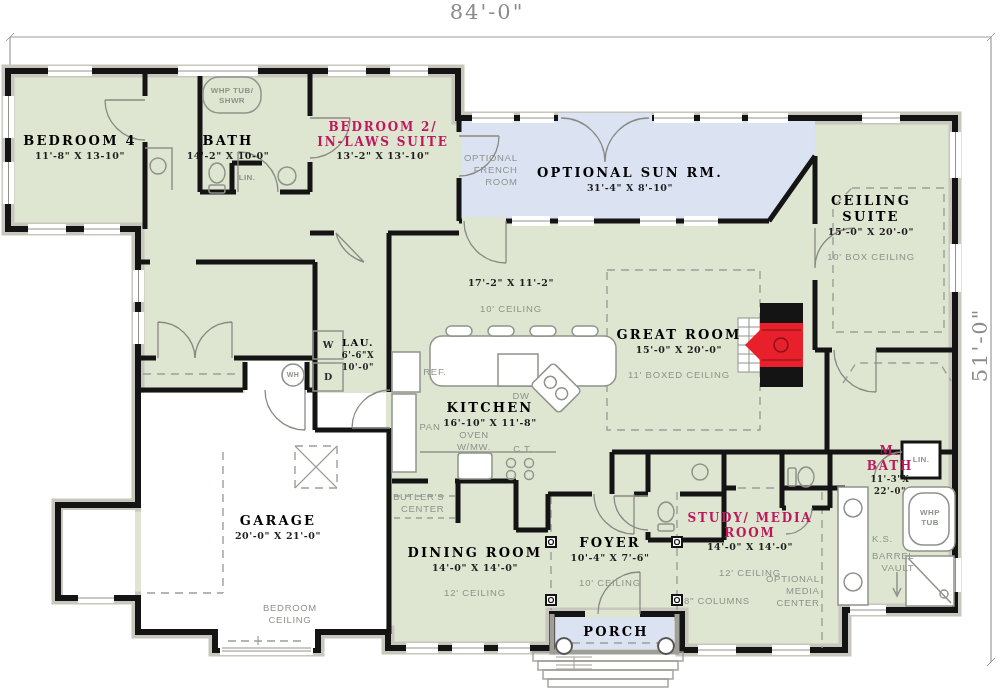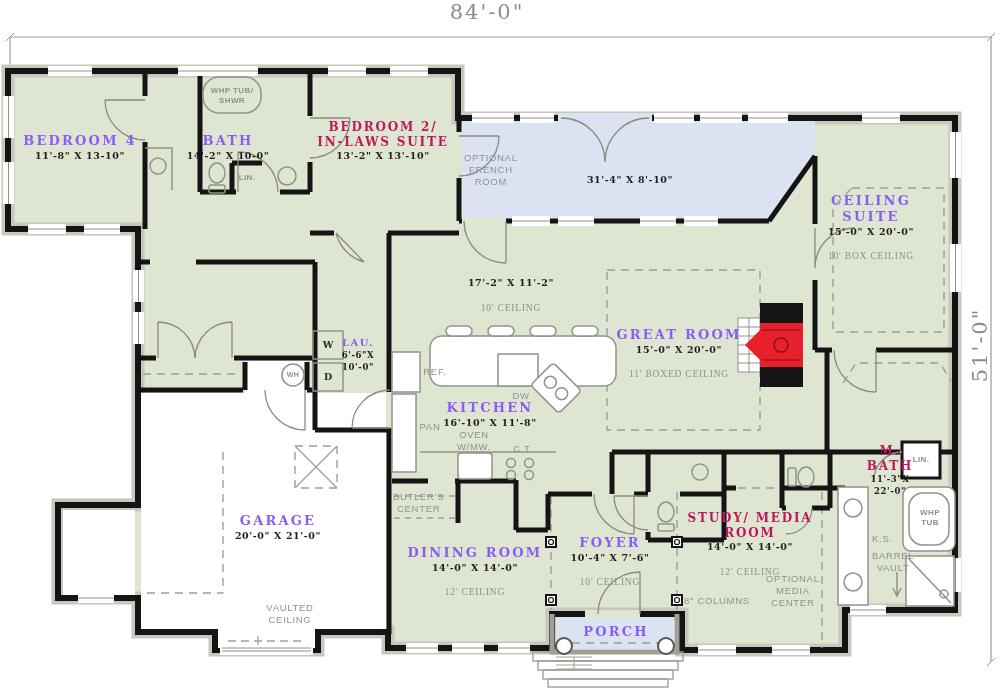--- a/index.html
+++ b/index.html
@@ -1,24 +1,24 @@
 <!DOCTYPE html>
 <html><head>
 <meta charset="utf-8">
 <style>
   html,body{margin:0;padding:0;background:#ffffff;}
   #stage{position:relative;width:1000px;height:688px;background:#ffffff;overflow:hidden;
          font-family:"DejaVu Serif", serif;}
   #drawing{position:absolute;left:0;top:0;}
   .lbl{position:absolute;transform:translate(-50%,-50%);text-align:center;white-space:nowrap;line-height:1.22;}
-  .lbl-l{position:absolute;transform:translate(0,-50%);text-align:center;white-space:nowrap;line-height:1.25;}
-  .rn{font-family:"DejaVu Serif",serif;font-weight:700;font-size:13px;letter-spacing:2.2px;color:#8b5cf6;}
+  .lbl-l{position:absolute;transform:translate(0,-50%);text-align:right;white-space:nowrap;line-height:1.25;}
+  .rn{font-family:"DejaVu Serif",serif;font-weight:700;font-size:13px;letter-spacing:2.2px;color:#000000;}
   .rn2{font-family:"DejaVu Serif",serif;font-weight:700;font-size:12px;letter-spacing:1.8px;color:#be185d;}
   .rd{font-family:"DejaVu Serif",serif;font-weight:700;font-size:9.5px;letter-spacing:0.6px;color:#1e1e1e;margin-top:1px;}
-  .rc{font-family:Liberation Serif, serif;font-size:9.5px;letter-spacing:0.8px;color:#8e938b;margin-top:14px;text-align:center;}
+  .rc{font-family:Liberation Sans, sans-serif;font-size:9.5px;letter-spacing:0.8px;color:#8e938b;margin-top:14px;text-align:center;}
   .an{font-family:"Liberation Sans",sans-serif;font-size:9.5px;letter-spacing:0.7px;color:#8e938b;line-height:1.25;}
   .an-s{font-family:"Liberation Sans",sans-serif;font-size:8px;letter-spacing:0.4px;color:#8e938b;font-weight:bold;}
   .fx{font-family:"DejaVu Serif",serif;font-weight:700;font-size:9.5px;color:#2a2a2a;}
   .dim{font-family:"DejaVu Serif",serif;font-size:21px;letter-spacing:2px;color:#8c8c8c;}
   .dim-v{transform:translate(-50%,-50%) rotate(-90deg);}
 </style>
 </head>
 <body>
 
 <div id="stage">
@@ -249,20 +249,21 @@
     <div class="rd">13'-2" X 13'-10"</div>
   </div>
 
   <div class="lbl-l an" style="left:464px;top:170px">
     <div>OPTIONAL</div>
     <div>FRENCH</div>
     <div>ROOM</div>
   </div>
 
   <div class="lbl" style="left:630px;top:179px">
+    <div class="rn">OPTIONAL SUN RM.</div>
     <div class="rd">31'-4" X 8'-10"</div>
   </div>
 
   <div class="lbl" style="left:871px;top:228px">
     <div class="rn">CEILING</div>
     <div class="rn">SUITE</div>
     <div class="rd">15'-0" X 20'-0"</div>
     <div class="rc">10' BOX CEILING</div>
   </div>
 
@@ -303,21 +304,21 @@
     <div>BUTLER'S</div>
     <div>CENTER</div>
   </div>
 
   <div class="lbl" style="left:278px;top:527px">
     <div class="rn">GARAGE</div>
     <div class="rd">20'-0" X 21'-0"</div>
   </div>
 
   <div class="lbl an" style="left:290px;top:614px">
-    <div>VAULTED</div>
+    <div>BEDROOM</div>
     <div>CEILING</div>
   </div>
 
   <div class="lbl" style="left:475px;top:572px">
     <div class="rn">DINING ROOM</div>
     <div class="rd">14'-0" X 14'-0"</div>
     <div class="rc">12' CEILING</div>
   </div>
 
   <div class="lbl" style="left:610px;top:562px">

